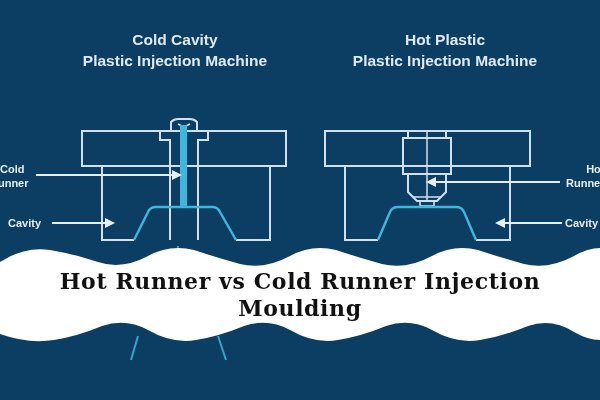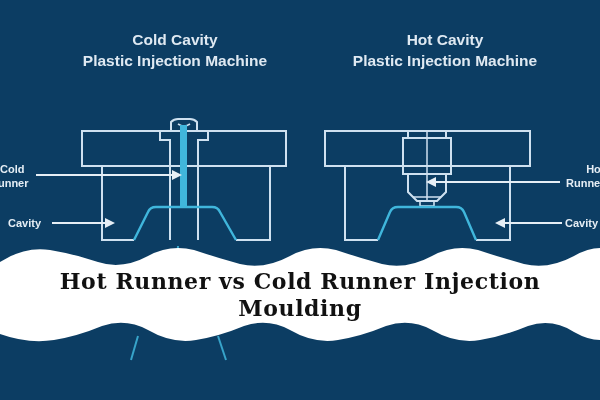--- a/index.html
+++ b/index.html
@@ -27,21 +27,21 @@
 </head>
 <body>
 
 <div class="stage">
 
   <div class="heading cold">
     <div>Cold Cavity</div>
     <div>Plastic Injection Machine</div>
   </div>
   <div class="heading hot">
-    <div>Hot Cavity</div>
+    <div>Hot Plastic</div>
     <div>Plastic Injection Machine</div>
   </div>
 
   <svg class="diagram" width="600" height="400" viewBox="0 0 600 400">
     <defs>
       <filter id="soft" x="-5%" y="-5%" width="110%" height="110%">
         <feGaussianBlur stdDeviation="0.5"></feGaussianBlur>
       </filter>
       <marker id="arrowhead" viewBox="0 0 10 10" refX="8" refY="5" markerWidth="5" markerHeight="5" orient="auto">
         <path d="M0,0 L10,5 L0,10 z" fill="#e6eef5"></path>

